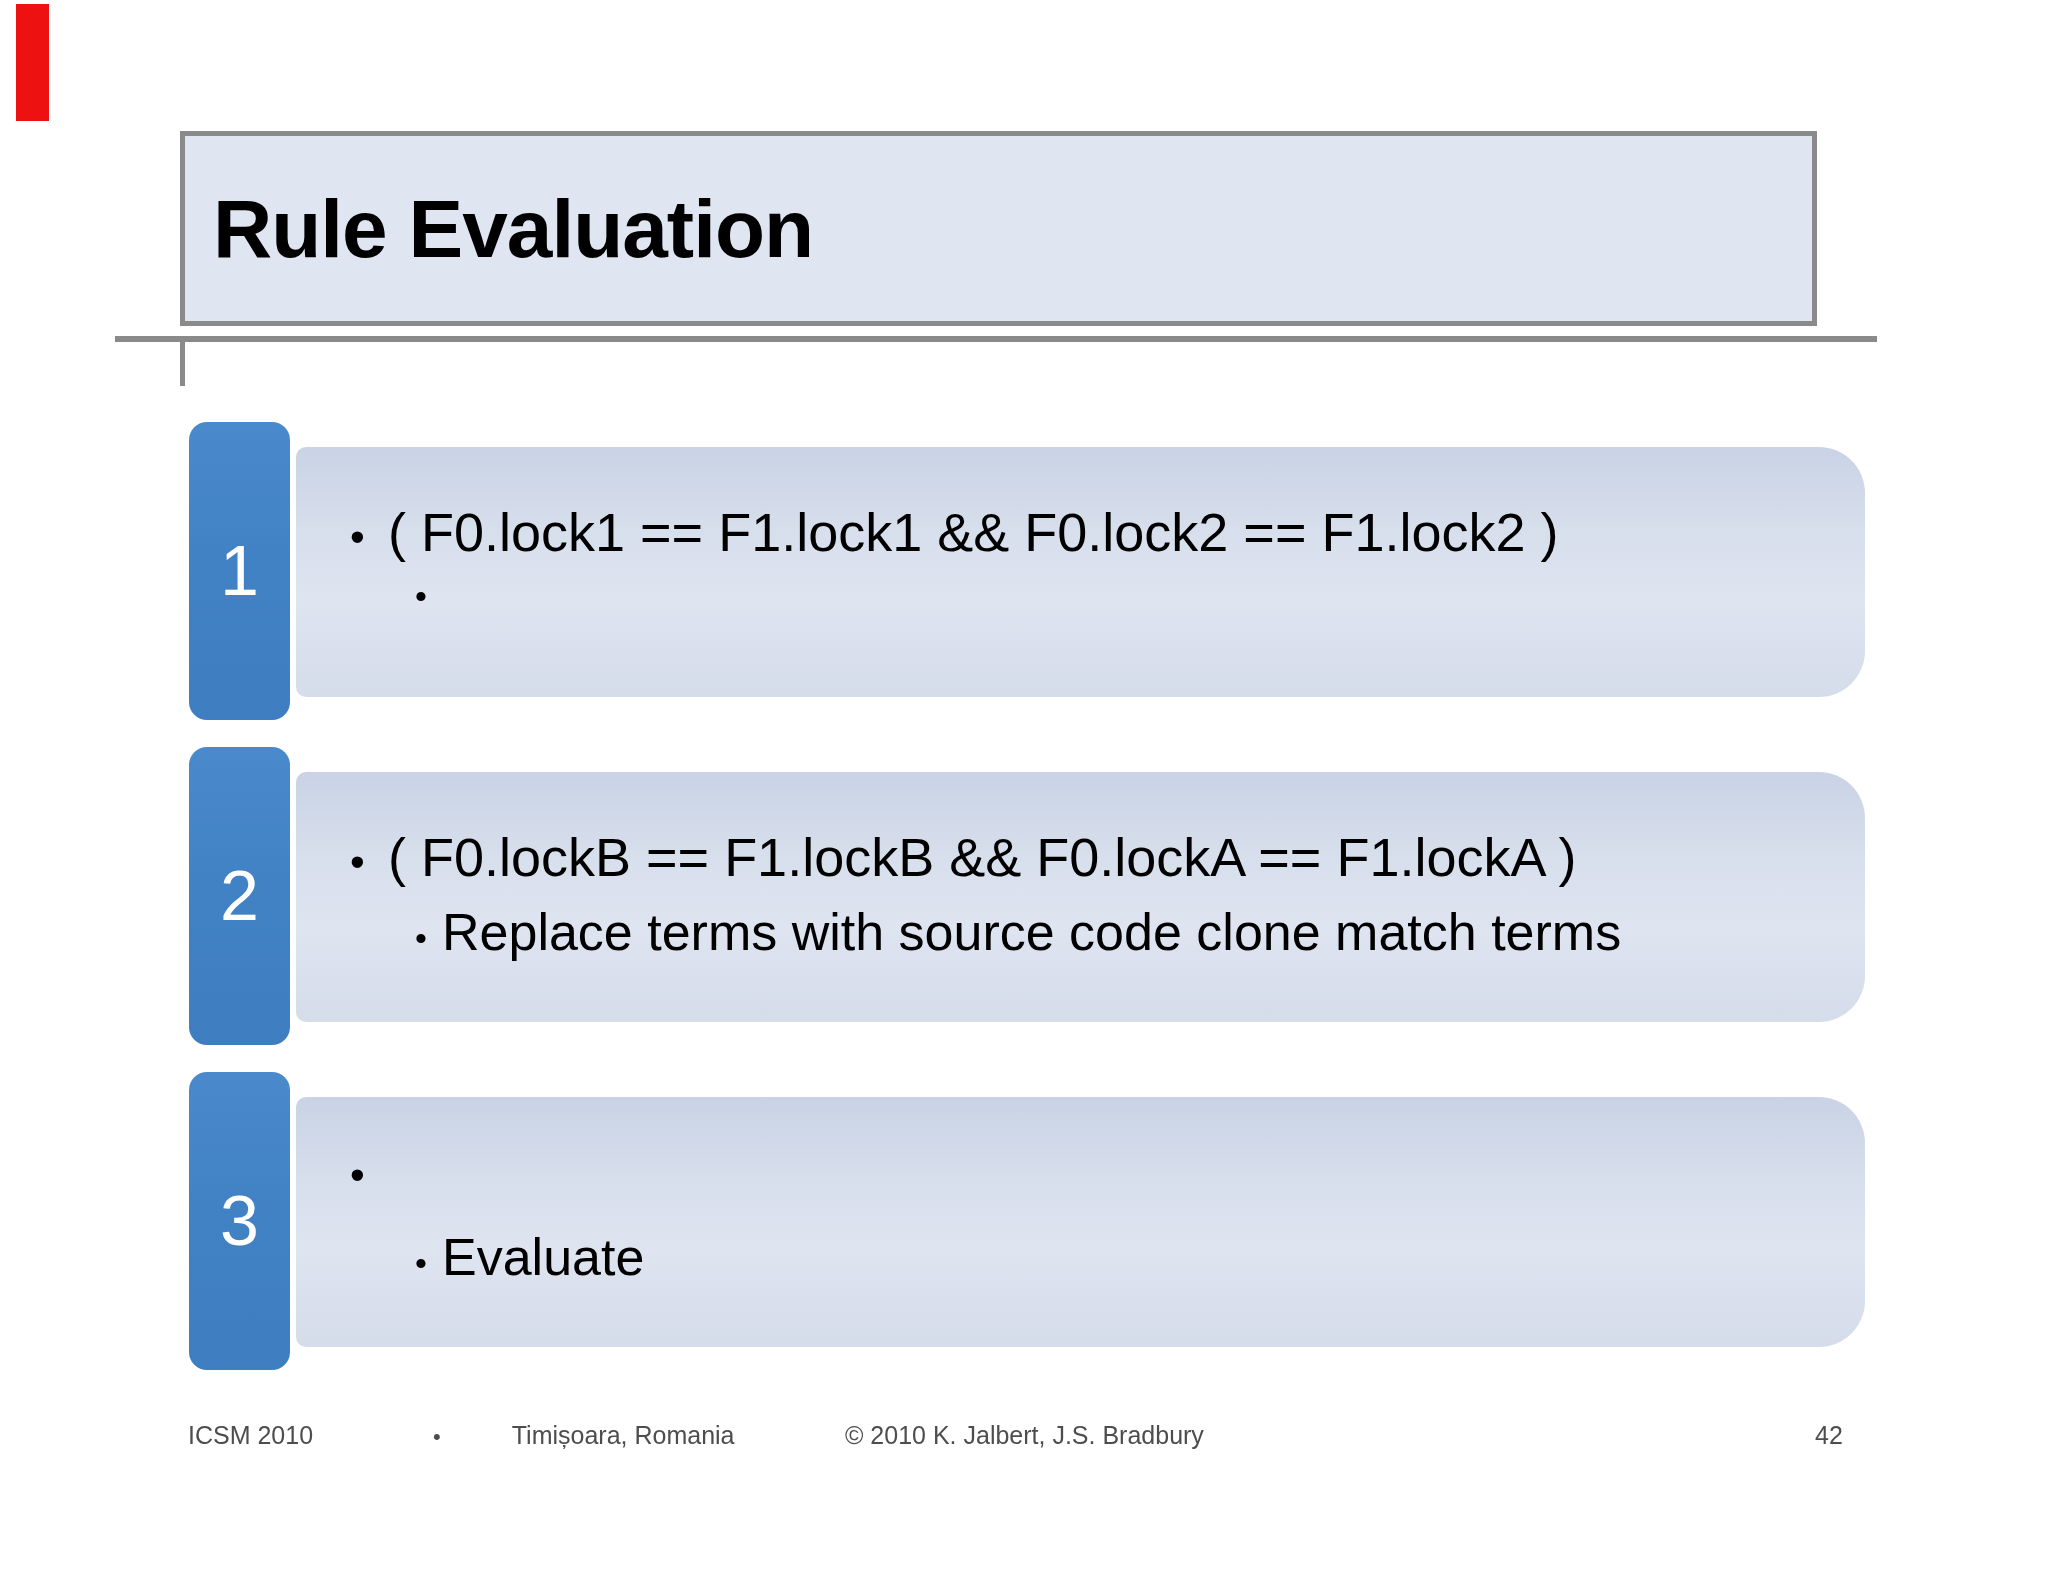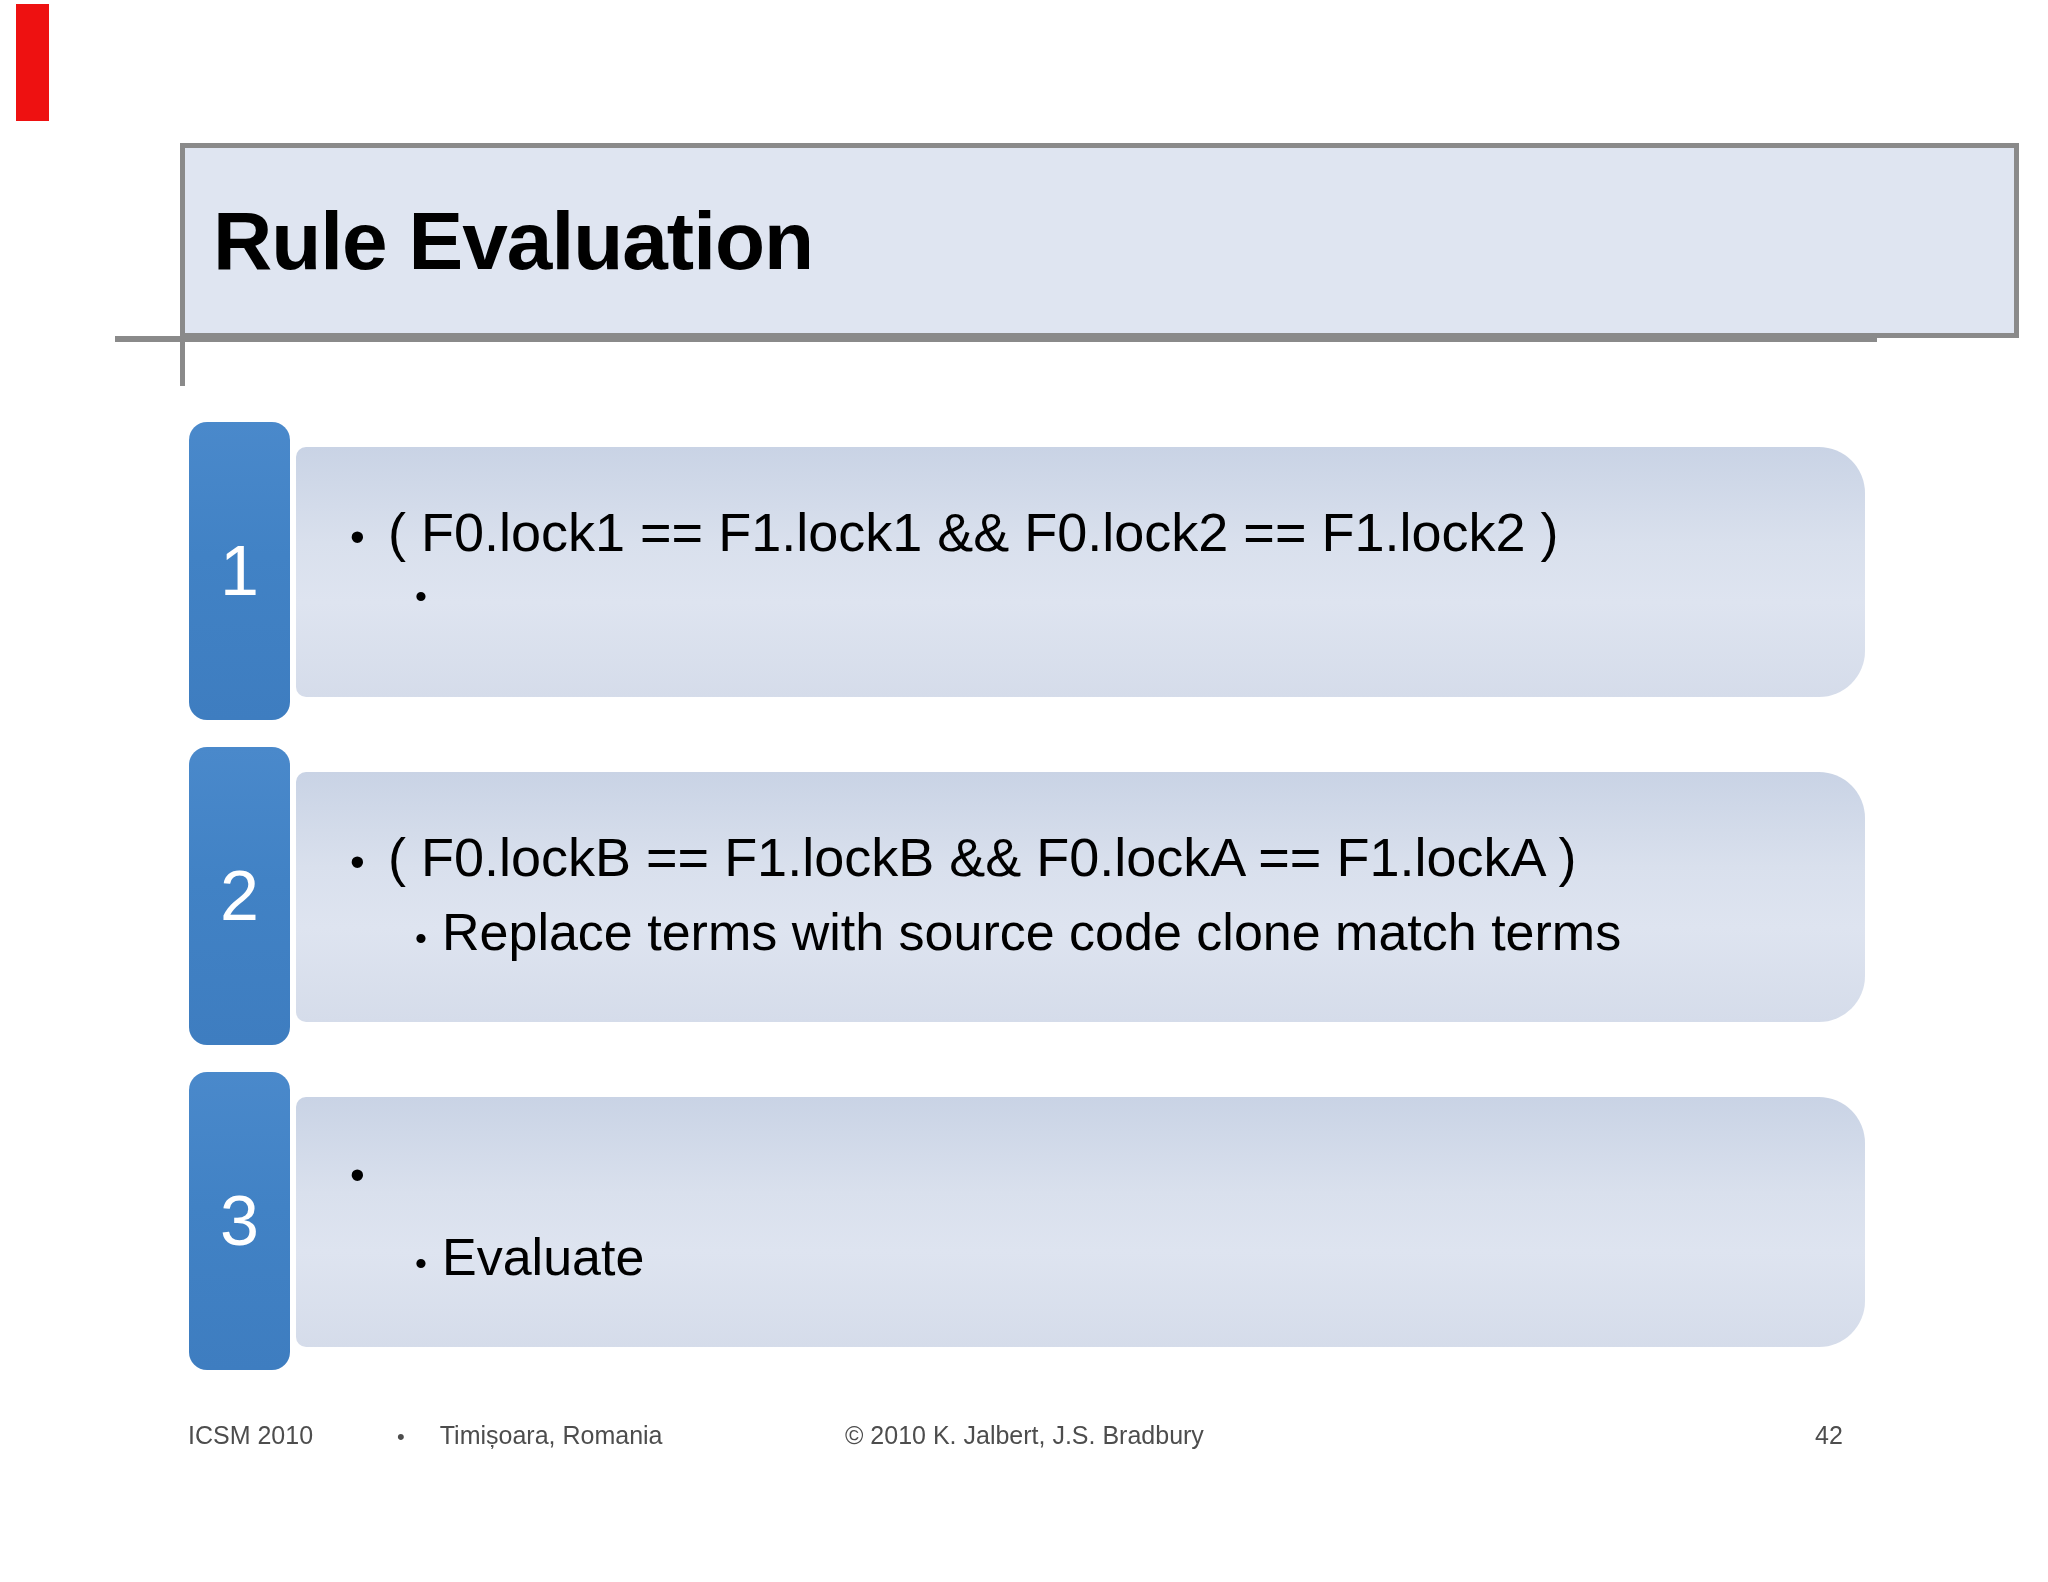--- a/index.html
+++ b/index.html
@@ -9,21 +9,21 @@
     background:#ffffff;
     font-family:"Liberation Sans", sans-serif;
     overflow:hidden;
   }
   .abs{position:absolute;}
   .red-bar{
     left:16px;top:4px;width:33px;height:117px;
     background:#ee1111;
   }
   .title-box{
-    left:180px;top:143px;width:1839px;height:195px;
+    left:180px;top:131px;width:1637px;height:195px;
     background:#dfe5f1;
     border:5px solid #8a8a8a;
     box-sizing:border-box;
     display:flex;align-items:center;
   }
   .title-text{
     margin-left:28px;
     font-size:82px;
     font-weight:bold;
     color:#000000;
@@ -84,20 +84,21 @@
   }
   .line2 .txt{
     font-size:52px;color:#000;
     white-space:nowrap;
   }
   .footer-text{
     top:1421px;
     font-size:25px;
     color:#4d4d4d;
     white-space:nowrap;
+    gap:36px;
   }
   .footer-left{left:188px;display:flex;align-items:baseline;}
   .footer-left .sep{margin-left:84px;margin-right:35px;font-size:22px;}
   .footer-center{left:845px;text-align:right;}
   .footer-page{left:1815px;}
 </style>
 </head>
 <body>
 
 <div class="slide">

